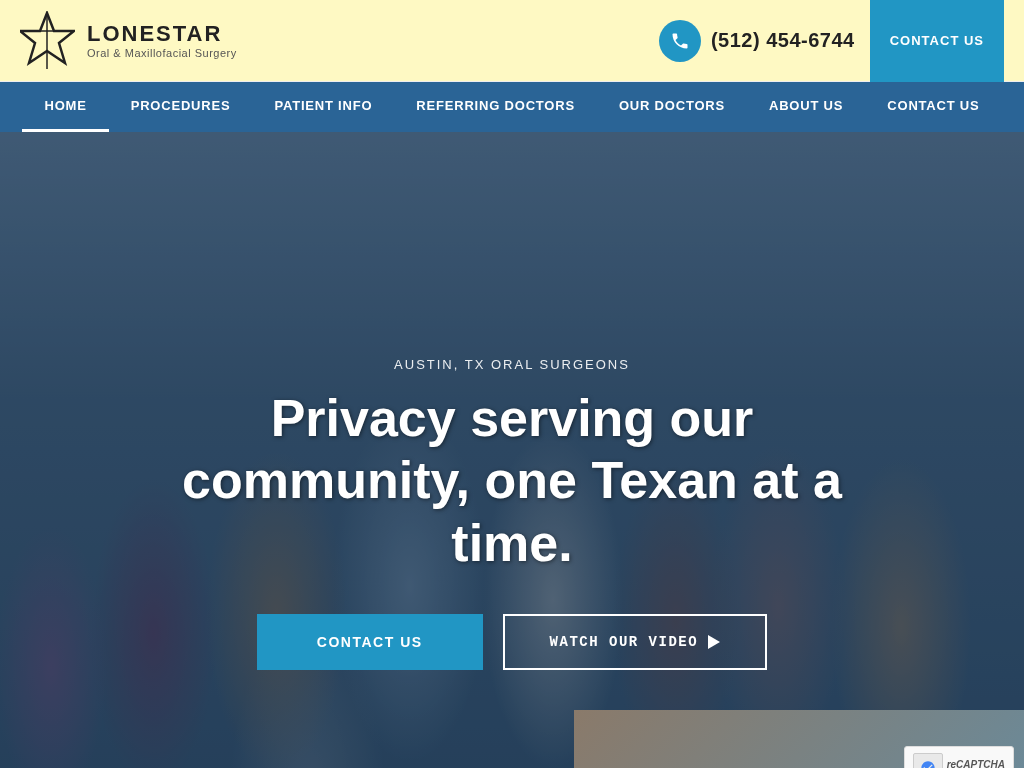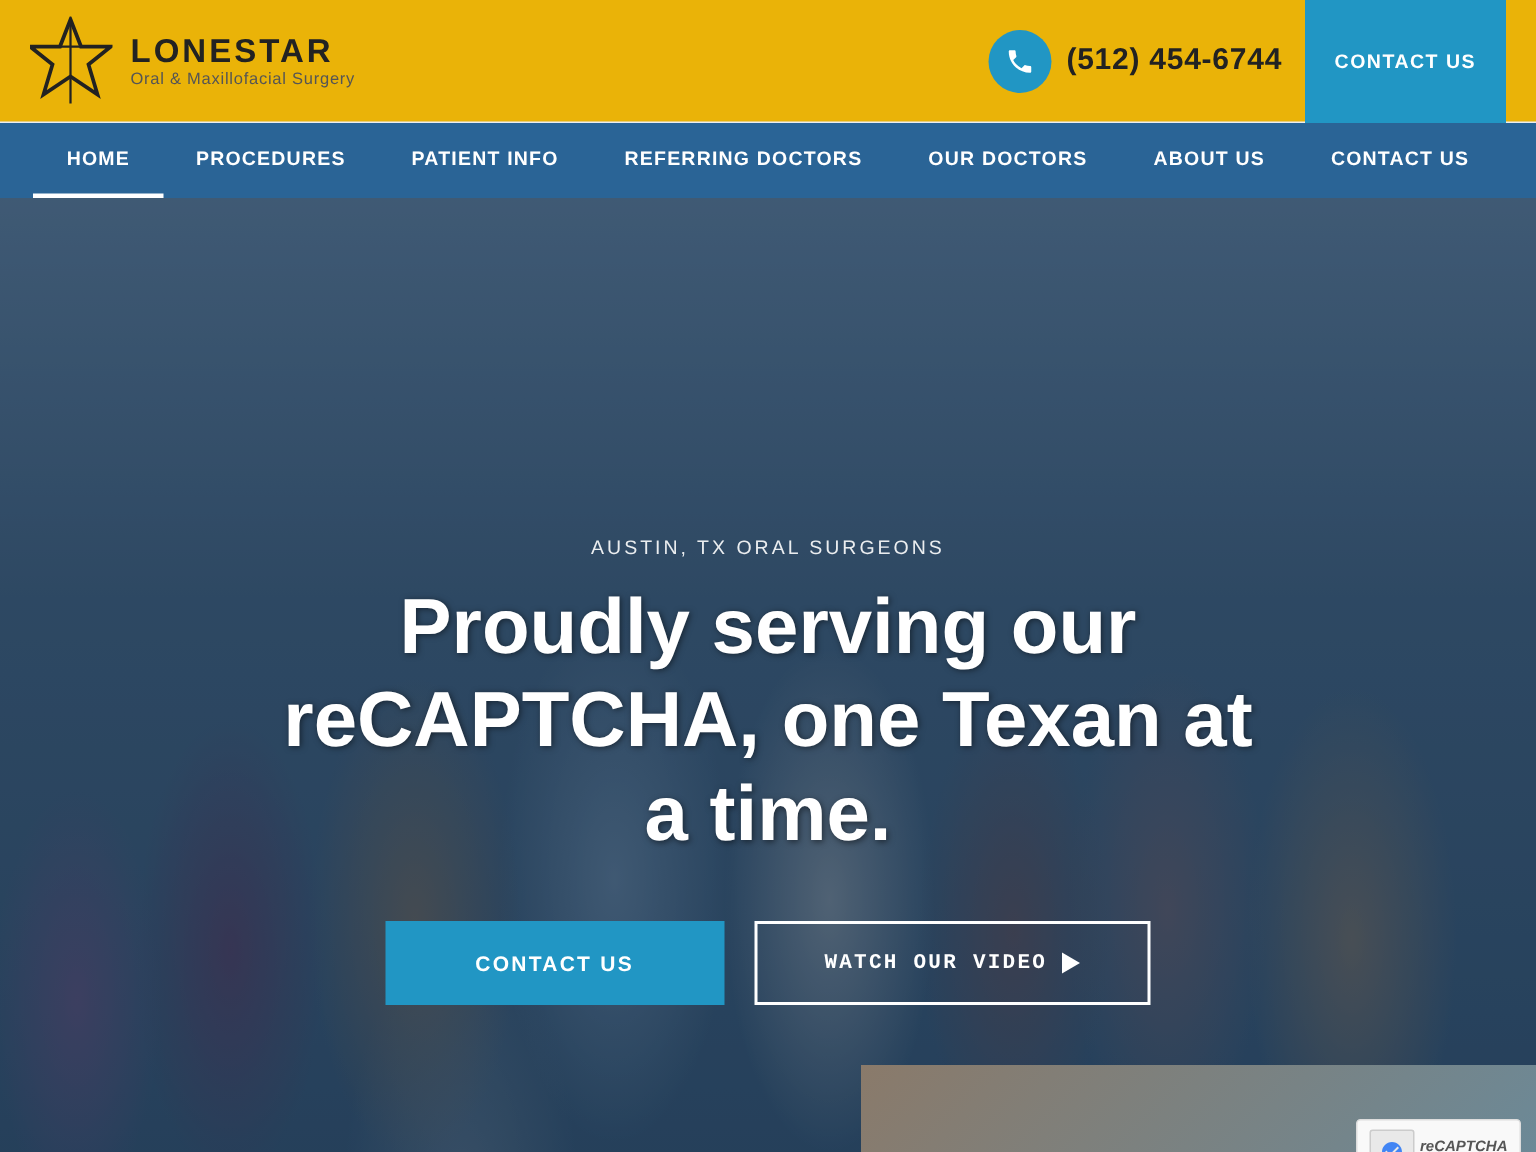--- a/index.html
+++ b/index.html
@@ -1,20 +1,20 @@
 <!DOCTYPE html>
 <html><head>
   <meta charset="utf-8">
   <style>
     * { margin: 0; padding: 0; box-sizing: border-box; }
     body { font-family: Arial, sans-serif; width: 1024px; height: 768px; overflow: hidden; position: relative; }
 
     
     .header {
-      background: #eab308;
+      background: #fef9c3;
       display: flex;
       align-items: center;
       justify-content: space-between;
       padding: 0 20px;
       height: 82px;
       border-bottom: 1px solid #eee;
       position: relative;
       z-index: 10;
     }
     .logo-area {
@@ -293,21 +293,21 @@
   <a class="nav-item">CONTACT US</a>
 </nav>
 
 <section class="hero">
   <div class="hero-bg"></div>
   <div class="photo-sim"></div>
   <div class="hero-overlay"></div>
 
   <div class="hero-content">
     <p class="hero-subtitle">AUSTIN, TX ORAL SURGEONS</p>
-    <h2 class="hero-title">Proudly serving our reCAPTCHA, one Texan at a time.</h2>
+    <h2 class="hero-title">Privacy serving our community, one Texan at a time.</h2>
     <div class="hero-buttons">
       <button class="btn-contact">CONTACT US</button>
       <button class="btn-video">
         <span>WATCH OUR VIDEO</span>
         <span class="play-triangle"></span>
       </button>
     </div>
   </div>
 
   <div class="bottom-thumb"></div>

